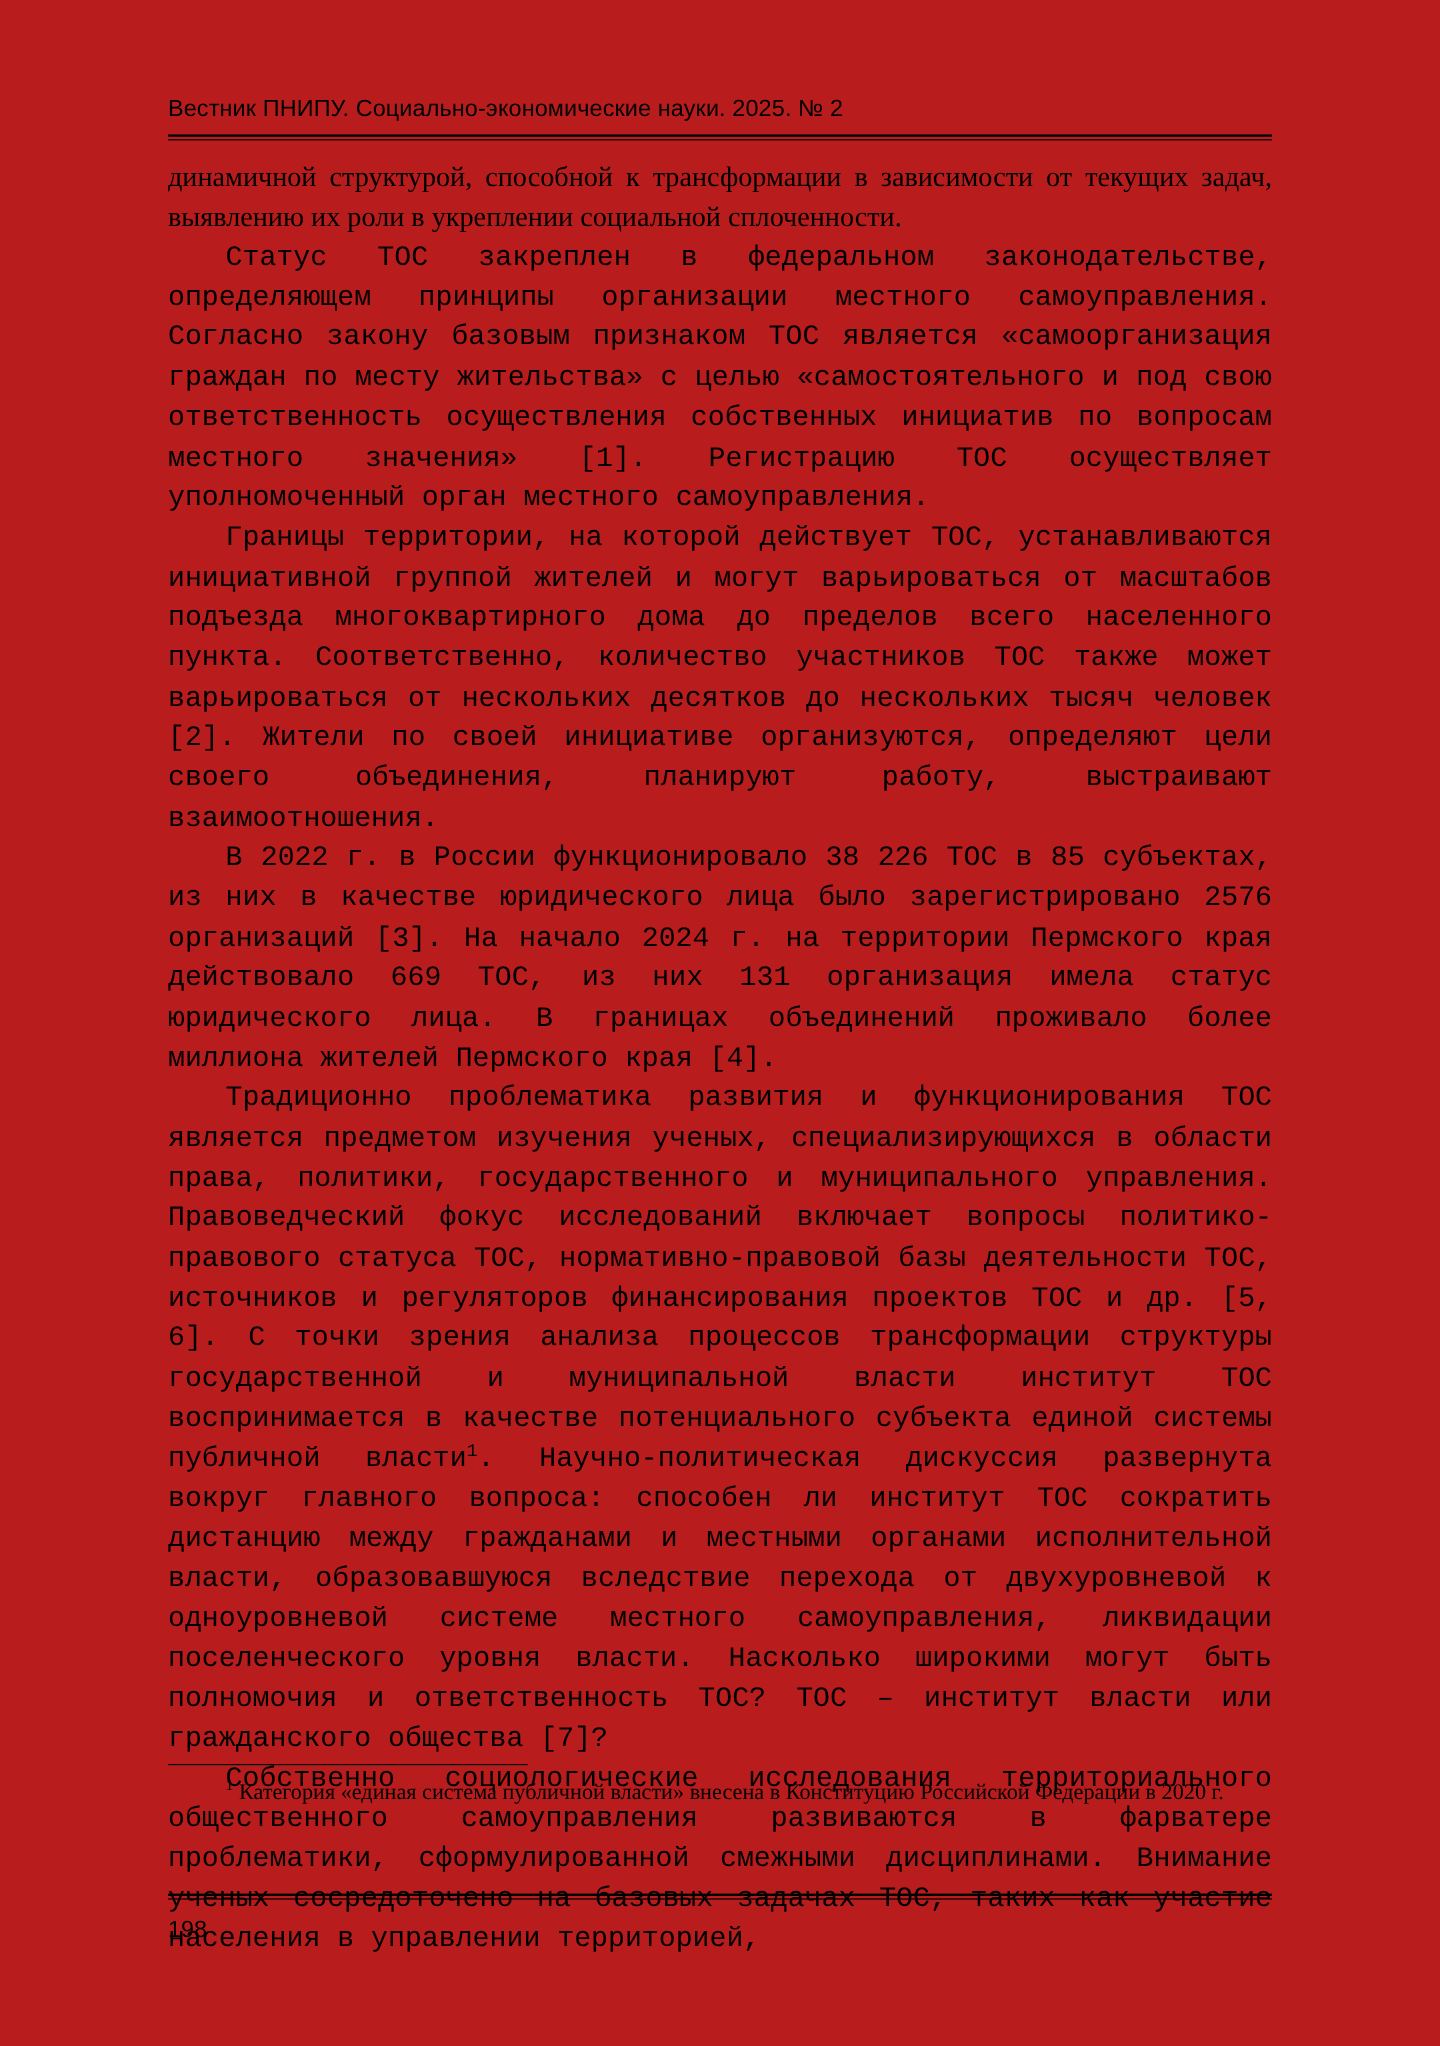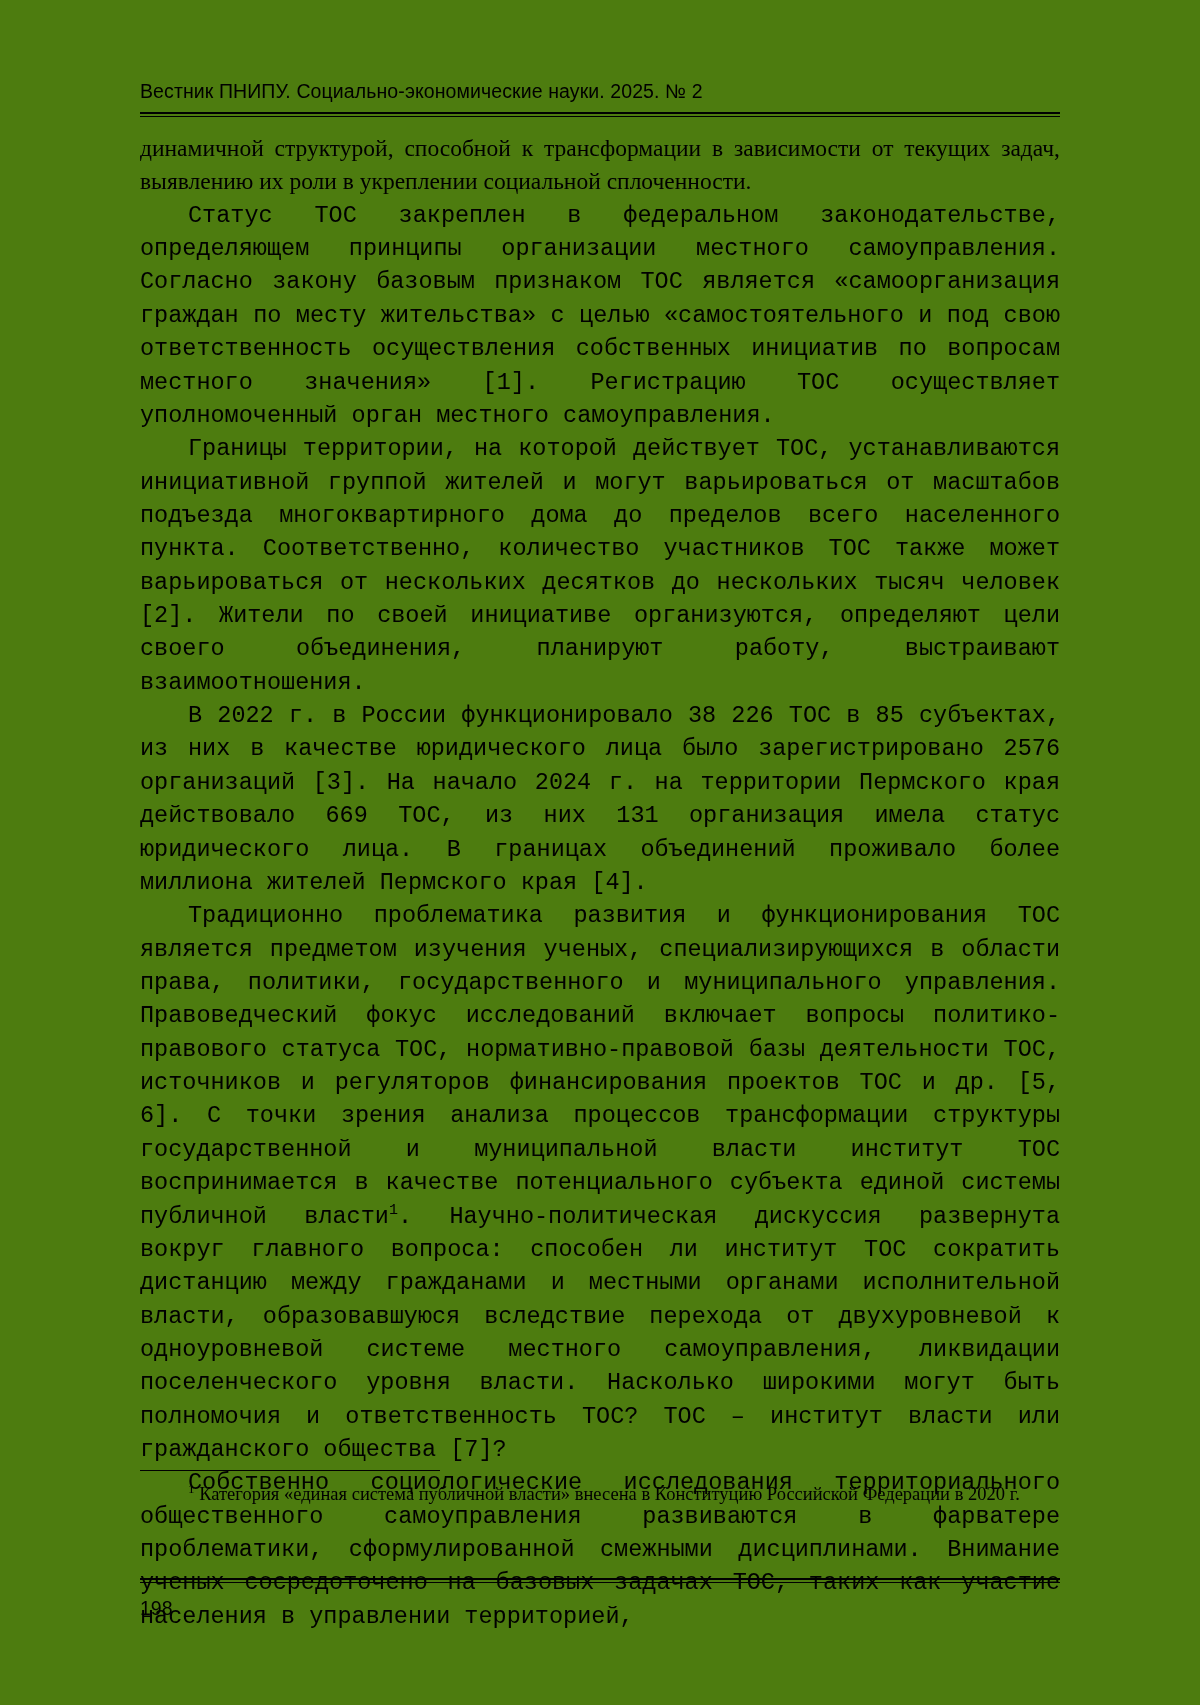--- a/index.html
+++ b/index.html
@@ -4,21 +4,21 @@
 <style>
   html, body {
     margin: 0;
     padding: 0;
     background: #ffffff;
   }
   .page {
     position: relative;
     width: 1200px;
     height: 1705px;
-    background: #4d7c0f;
+    background: #b91c1c;
     box-sizing: border-box;
     font-family: "Liberation Serif", serif;
     color: #000000;
     overflow: hidden;
   }
   .content {
     position: absolute;
     left: 140px;
     top: 80px;
     width: 920px;

